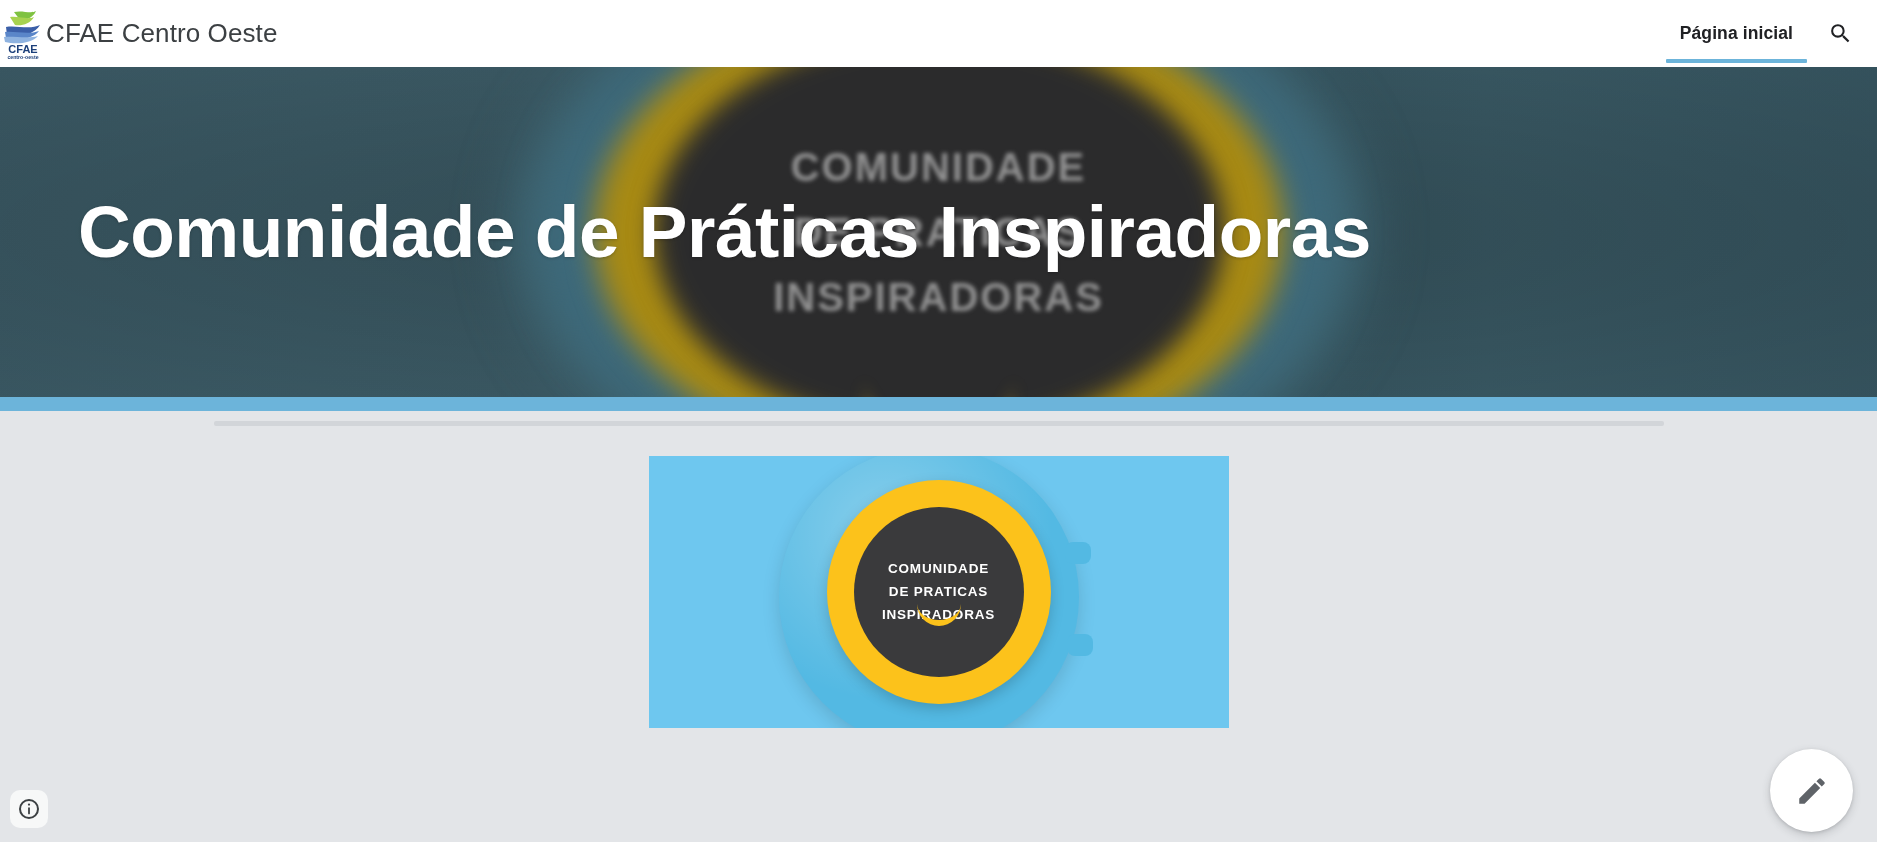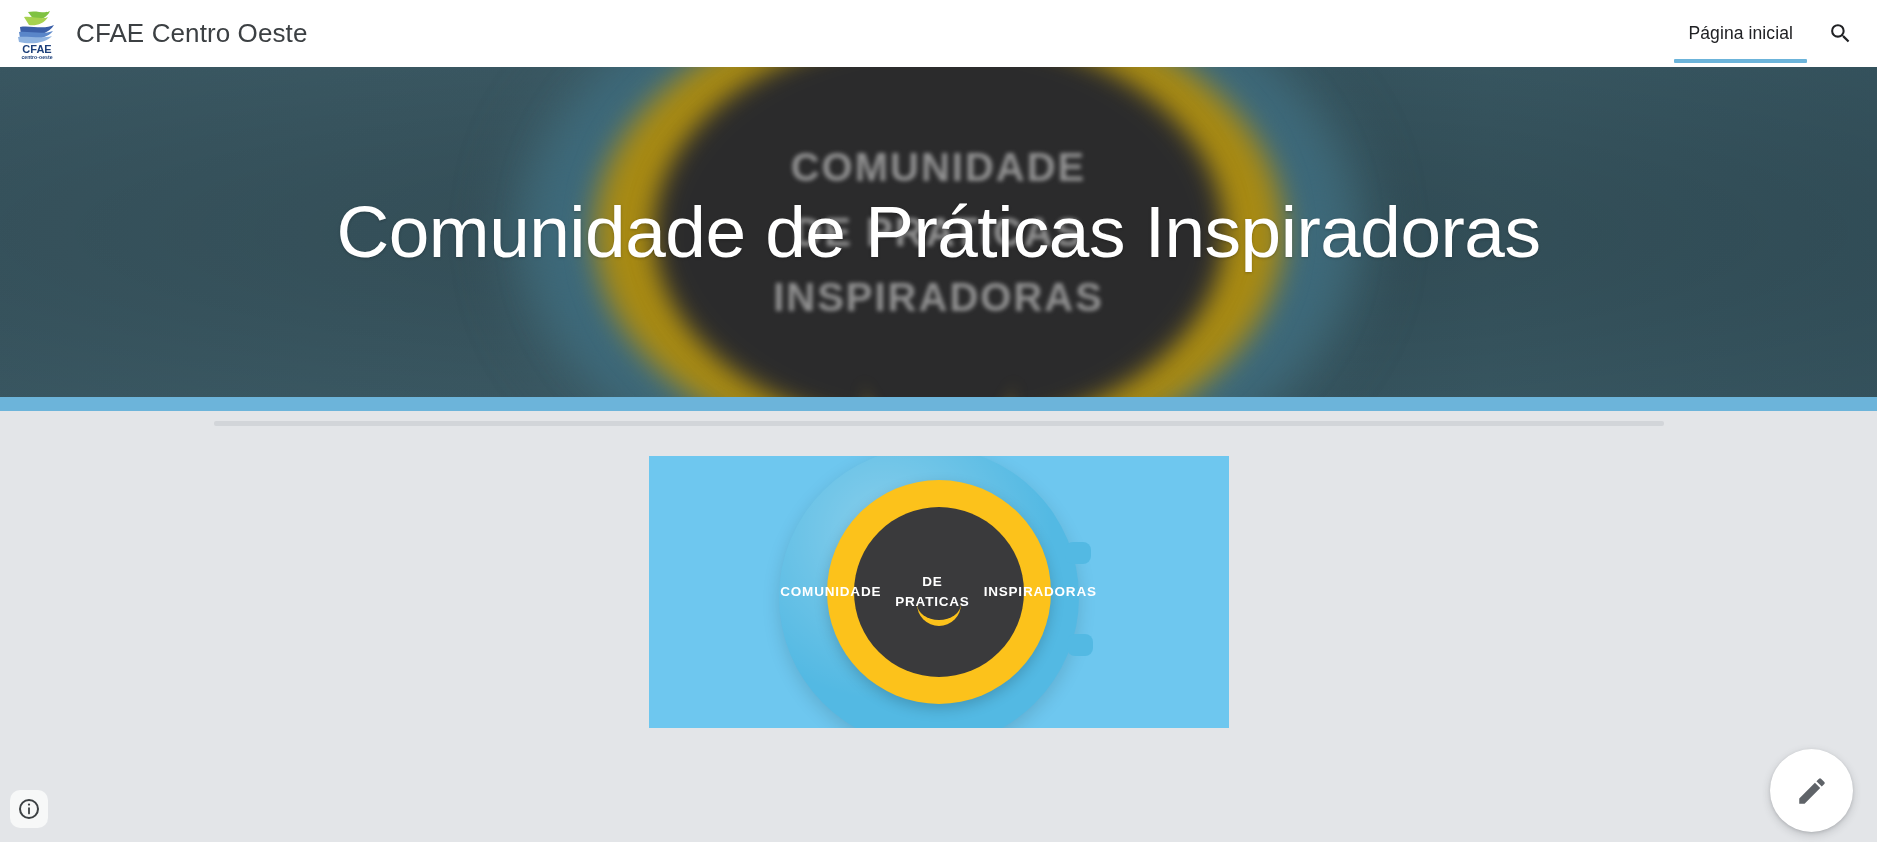--- a/index.html
+++ b/index.html
@@ -17,22 +17,20 @@
     width: 100%;
     height: 67px;
     background: #ffffff;
     display: flex;
     align-items: center;
     z-index: 40;
   }
   #brand {
     display: flex;
     align-items: center;
-    gap: 16px;
-    padding-left: 14px;
     height: 100%;
     cursor: pointer;
     justify-content: flex-end;
   }
   #logo-mark {
     width: 46px; height: 52px;
     position: relative;
     flex: 0 0 auto;
   }
   #logo-mark svg { display:block; width: 46px; height: 52px; }
@@ -51,21 +49,21 @@
     align-items: stretch;
     height: 100%;
     padding-right: 8px;
   }
   .nav-item {
     position: relative;
     display: flex;
     align-items: center;
     padding: 0 18px;
     font-size: 17.5px;
-    font-weight: 400;
+    font-weight: 700;
     color: #202124;
     white-space: nowrap;
     cursor: pointer;
     letter-spacing: .1px;
   }
   .nav-item .chev {
     display: inline-block;
     margin-left: 9px;
     width: 13px; height: 13px;
   }
@@ -162,24 +160,23 @@
     transform: translateX(-50%);
     border-bottom: 17px solid #c8a41a;
     border-radius: 0 0 90px 90px;
     filter: blur(7px);
   }
   #hero-title {
     position: absolute;
     left: 0; right: 0;
     top: 50%;
     transform: translateY(-50%);
-    text-align: center;
     color: #ffffff;
     font-size: 73px;
-    font-weight: 400;
+    font-weight: 700;
     line-height: 1.17;
     letter-spacing: -.5px;
     padding: 0 78px;
     text-shadow: 0 1px 3px rgba(0,0,0,.22);
     z-index: 3;
   }
   #hero-accentbar {
     width: 100%;
     height: 14px;
     background: #6cb4da;
@@ -237,24 +234,24 @@
     box-shadow: 0 5px 14px rgba(0,0,0,.18);
   }
   #img-darkcircle {
     position: absolute;
     left: 50%; top: 50%;
     width: 170px; height: 170px;
     transform: translate(-50%,-50%);
     border-radius: 50%;
     background: #3a3a3c;
     display: flex;
-    flex-direction: row;
+    flex-direction: column;
     align-items: center;
     justify-content: center;
-    gap: 14px;
+    gap: 3px;
   }
   #img-darkcircle .ln {
     color: #ffffff;
     font-size: 13.5px;
     font-weight: 700;
     letter-spacing: .8px;
     line-height: 1.5;
     text-align: center;
   }
   #img-smile {

